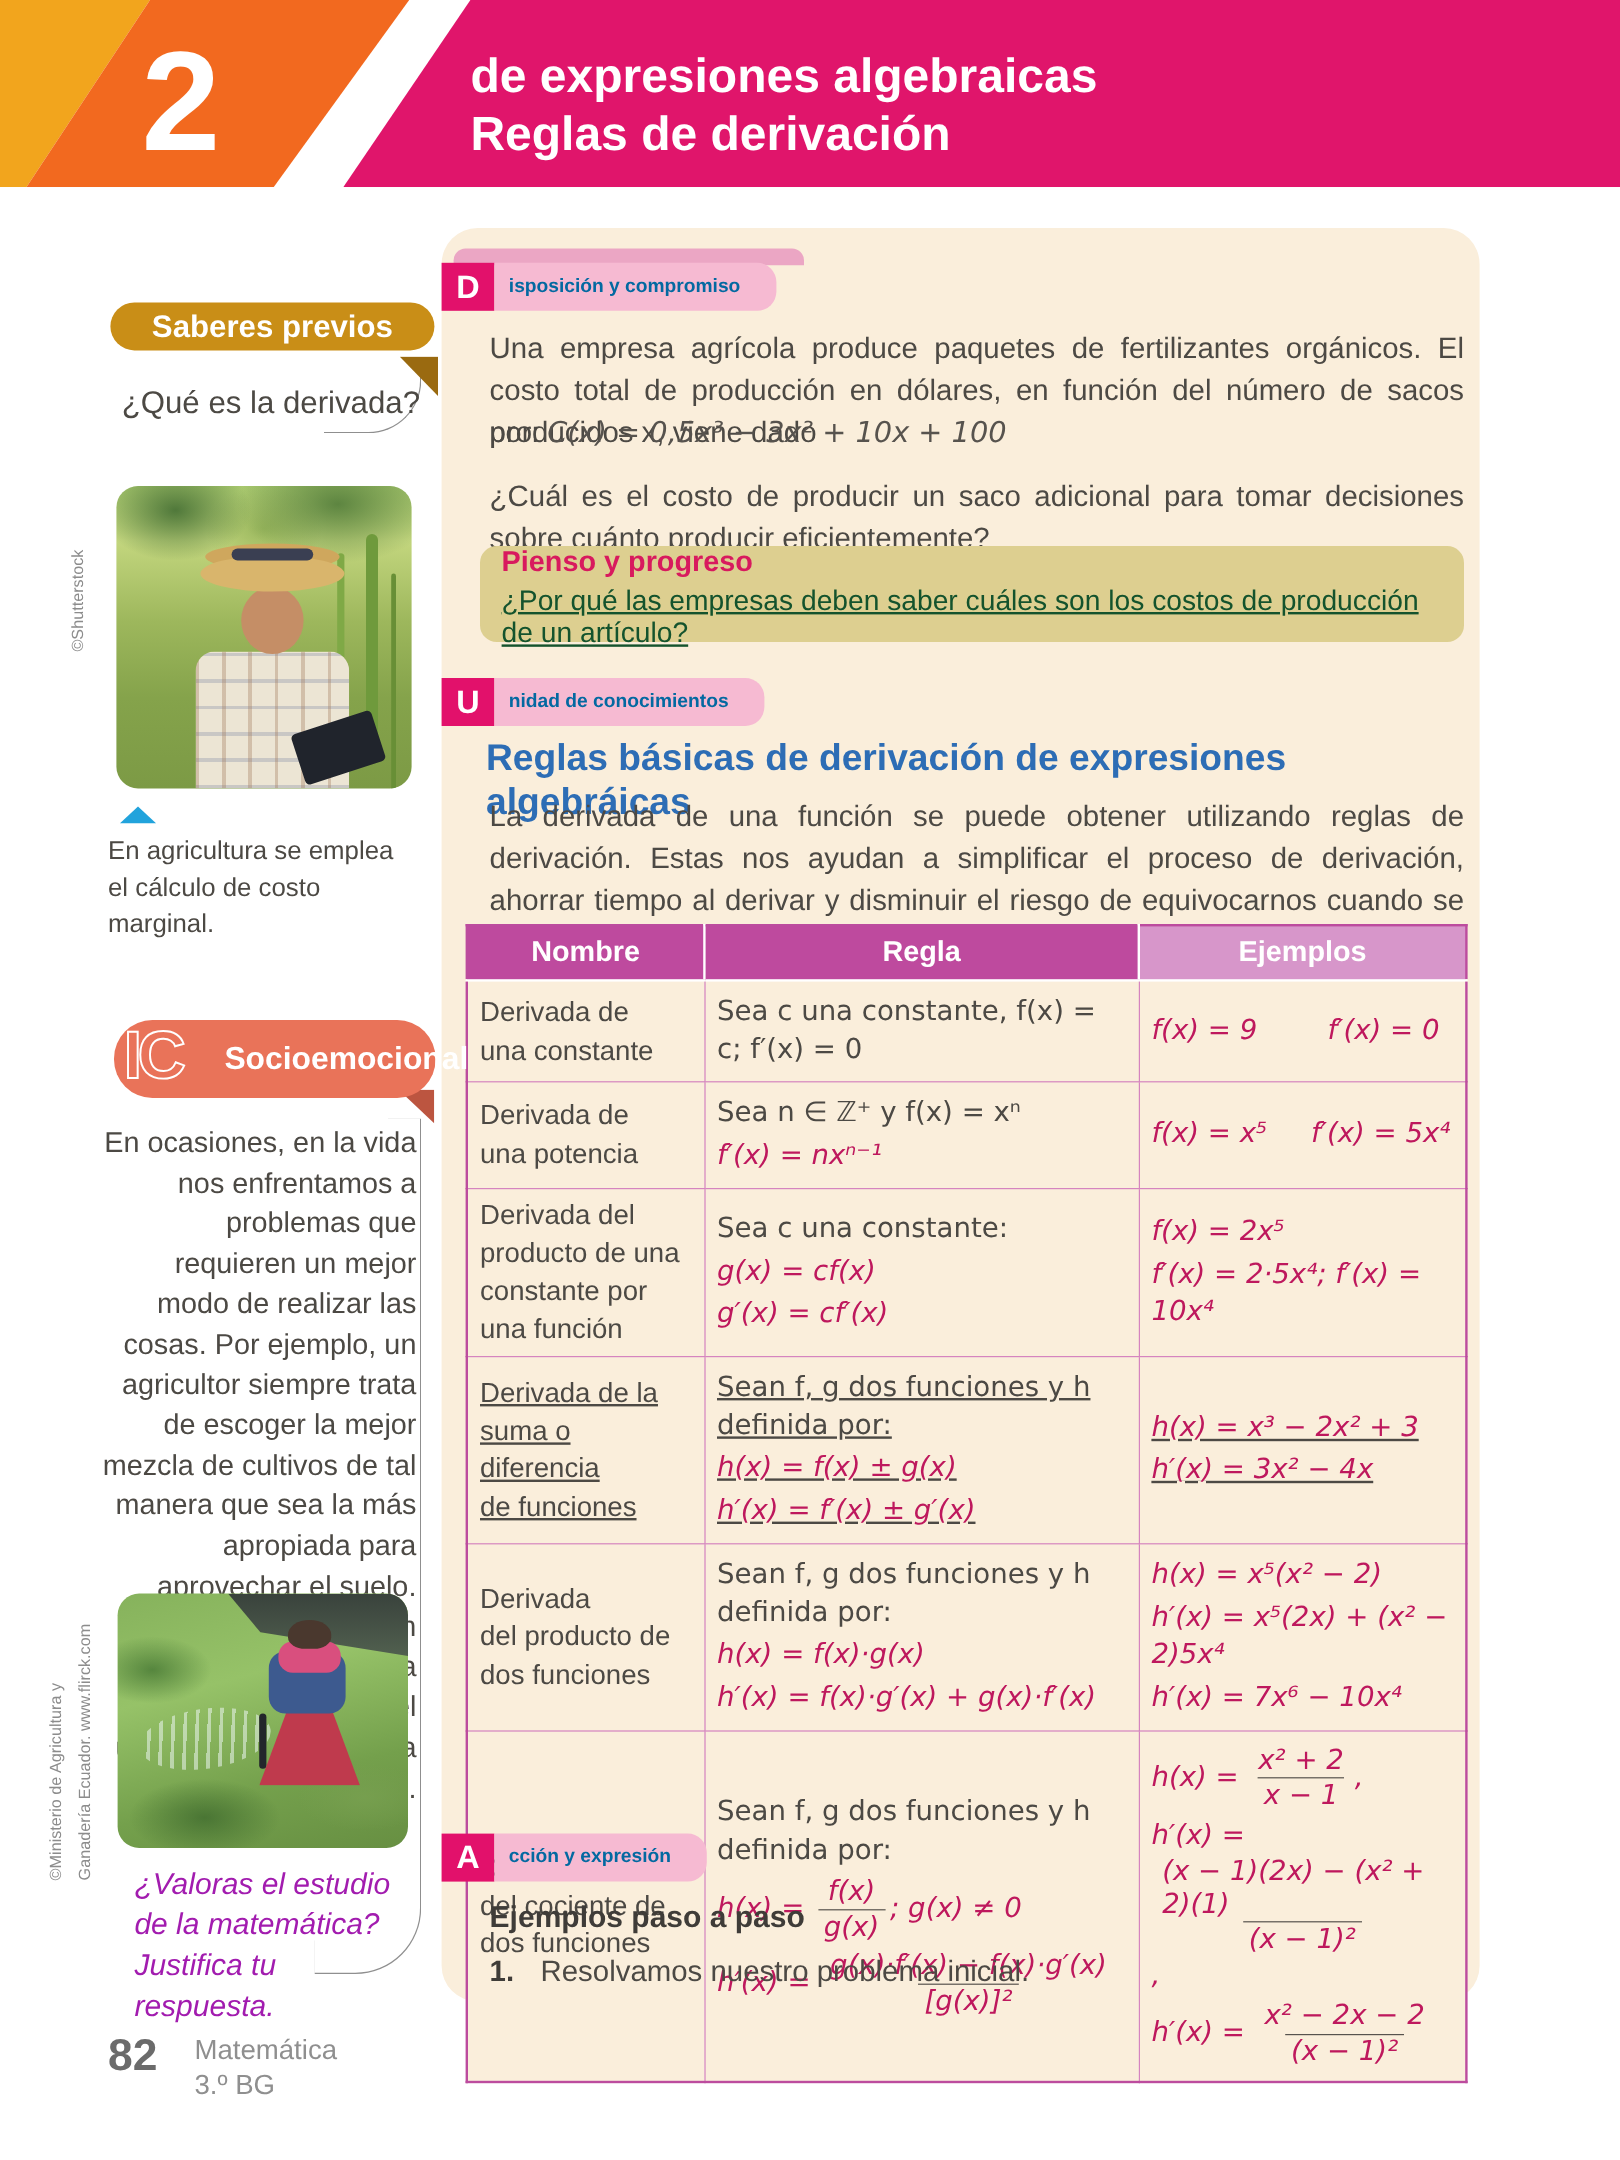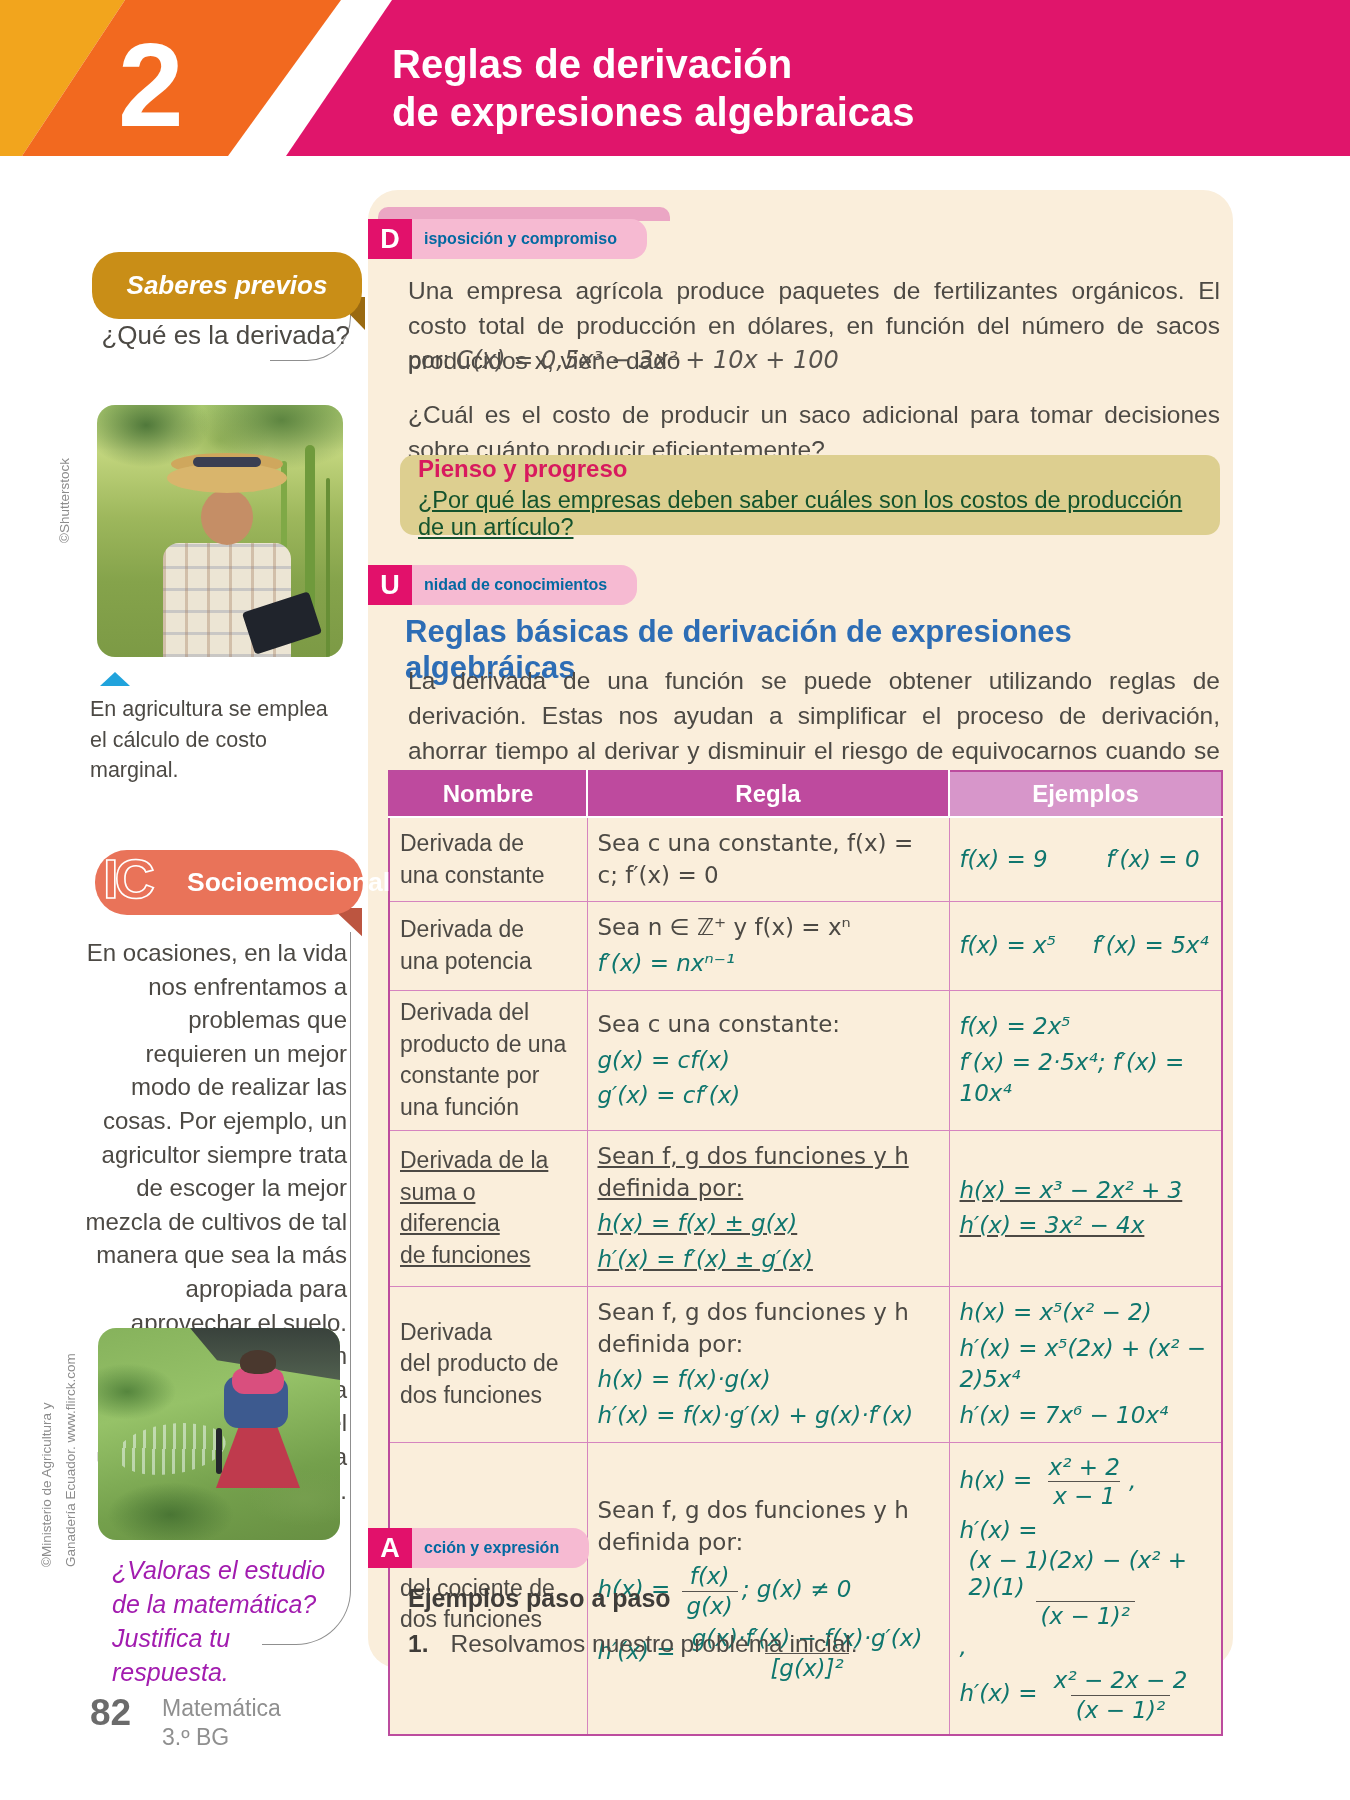--- a/index.html
+++ b/index.html
@@ -42,36 +42,36 @@
   .rules-table{position:absolute;left:388px;top:770px;width:833px;border-collapse:collapse;table-layout:fixed;
                border:2px solid #bc4c9e;}
   .rules-table th{color:#ffffff;font-weight:700;font-size:24px;height:42px;text-align:center;
                   border-bottom:2px solid #ffffff;}
   .rules-table th+th{border-left:2px solid #ffffff;}
   .th-dark{background:#be4a9e;}
   .th-light{background:#d796ca;}
   .rules-table td{border:1.4px solid #d584bf;vertical-align:middle;font-size:23px;line-height:1.38;
                   padding:6px 10px;background:#faeedb;}
   td.c-name{white-space:pre-line;color:#4c4944;}
-  .mline{margin:4px 0;color:#0f766e;font-family:"DejaVu Sans",sans-serif;}
+  .mline{margin:4px 0;color:#be185d;font-family:"DejaVu Sans",sans-serif;}
   .mline.mathline{font-style:italic;}
   .mline.plainline{font-style:normal;color:#4c4944;}
   .frac{display:inline-flex;flex-direction:column;align-items:center;vertical-align:middle;margin:0 4px;
         line-height:1.15;}
   .frac .den{border-top:1.6px solid #57534e;}
   .frac .num,.frac .den{padding:1px 5px;}
 
   
   .examples-title{position:absolute;left:408px;top:1584px;font-size:25px;font-weight:700;color:#3f3c38;}
   .example-item{position:absolute;left:408px;top:1630px;font-size:24.5px;color:#4c4944;}
   .example-item b{margin-right:22px;color:#3f3c38;}
 
   
   .badge{position:absolute;color:#ffffff;font-weight:700;display:flex;align-items:center;justify-content:center;}
-  .saberes{left:92px;top:252px;width:270px;height:67px;background:#c98e17;border-radius:27px;font-size:26px;z-index:2;font-style:italic;}
+  .saberes{left:92px;top:252px;width:270px;height:40px;background:#c98e17;border-radius:27px;font-size:26px;z-index:2;}
   .saberes-tail{position:absolute;left:333px;top:297px;width:32px;height:33px;background:#9a6a10;
                 clip-path:polygon(0 0,100% 0,100% 100%);z-index:1;}
   .bubble1{position:absolute;left:270px;top:300px;width:80px;height:60px;
            border-right:1.6px solid #8f8f8f;border-bottom:1.6px solid #8f8f8f;border-bottom-right-radius:44px;}
   .question{position:absolute;left:100px;top:320px;width:250px;text-align:right;font-size:26px;color:#4c4944;}
 
   .photo{position:absolute;border-radius:18px;overflow:hidden;}
   .photo1{left:97px;top:405px;width:246px;height:252px;
           background:linear-gradient(180deg,#a8c86e 0%,#c3d67e 18%,#9db75c 45%,#85a34b 70%,#7c9a45 100%);}
   .p1-trees{position:absolute;inset:0;background:
@@ -135,22 +135,22 @@
 </head>
 <body>
 
 <div class="page">
 
   <div class="hdr-band hdr-gold"></div>
   <div class="hdr-band hdr-orange"></div>
   <div class="hdr-band hdr-pink"></div>
   <div class="unit-number">2</div>
   <div class="hdr-title">
+    <div>de expresiones algebraicas</div>
     <div>Reglas de derivación</div>
-    <div>de expresiones algebraicas</div>
   </div>
 
   <div class="panel"></div>
 
   <div class="saberes-tail"></div>
   <div class="badge saberes abs">
     <span>Saberes previos</span>
   </div>
   <div class="bubble1"></div>
   <div class="question">¿Qué es la derivada?</div>

